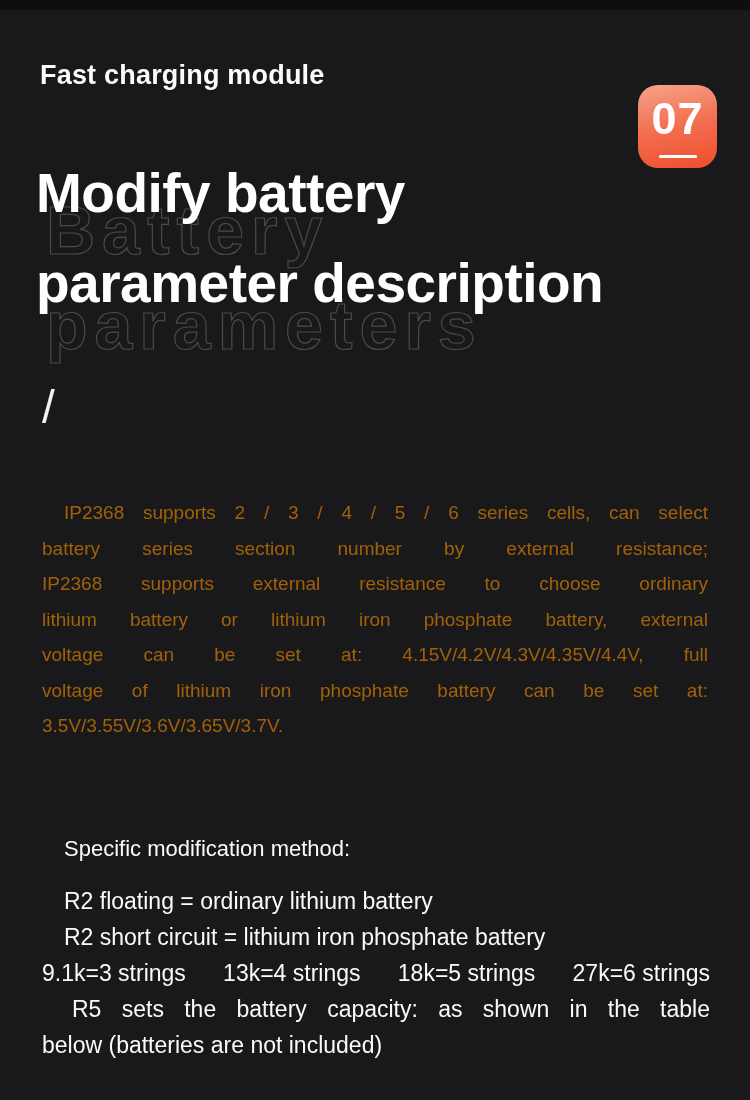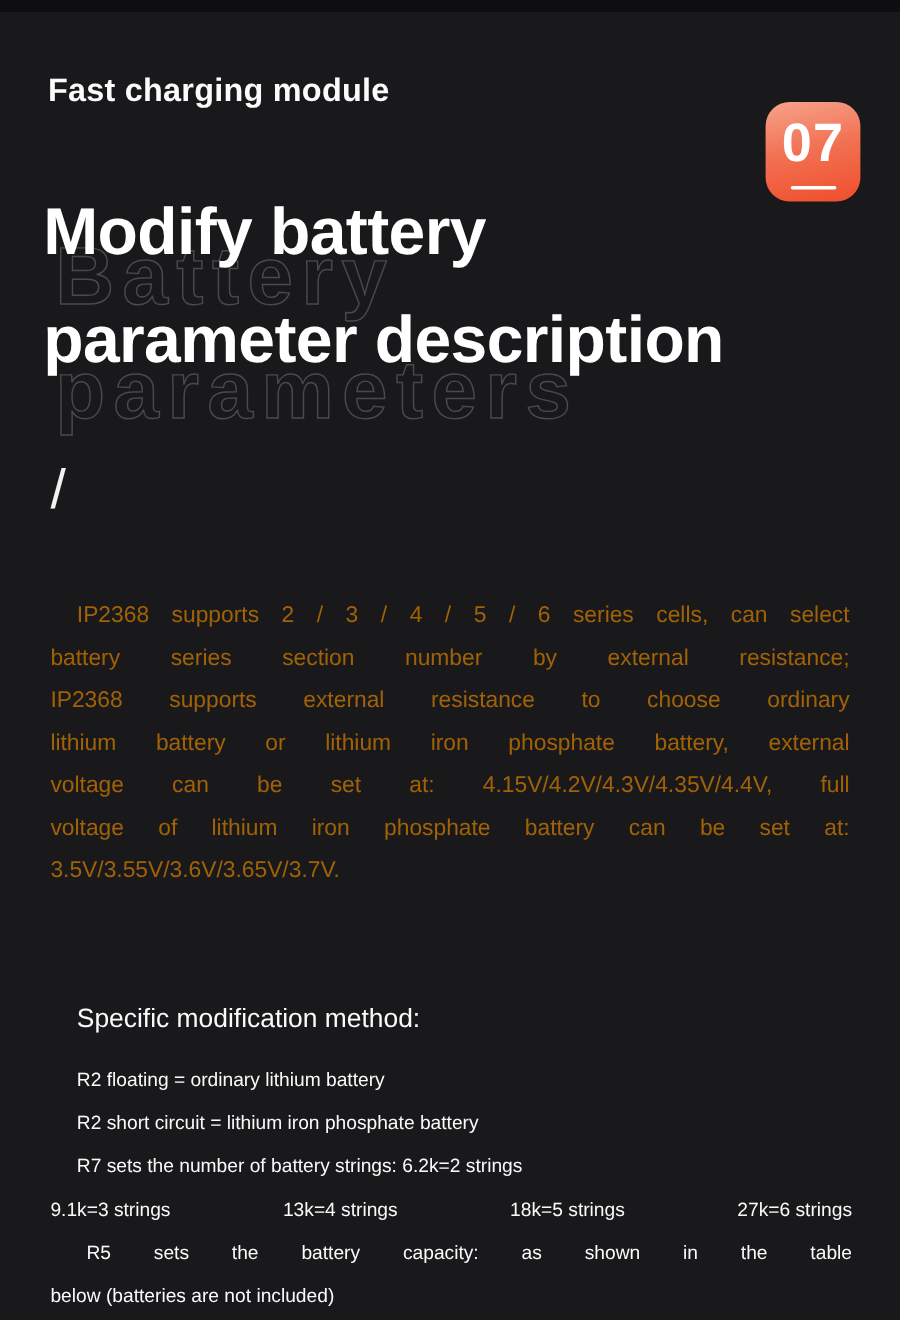--- a/index.html
+++ b/index.html
@@ -78,21 +78,21 @@
   .paragraph .jline.indent { padding-left: 22px; }
   .paragraph .lline { text-align: right; text-align-last: left; }
   .method-heading {
     position: absolute; left: 42px; top: 831px;
     width: 666px; padding-left: 22px; box-sizing: border-box;
     font-size: 22px; line-height: 36px; color: #fafafa;
   }
   .method-block {
     position: absolute; left: 42px; top: 883px;
     width: 668px;
-    font-size: 16px; line-height: 36px; color: #fafafa;
+    font-size: 23px; line-height: 36px; color: #fafafa;
   }
   .method-line { padding-left: 22px; white-space: nowrap; }
   .strings-row {
     display: flex; justify-content: space-between;
     width: 668px; line-height: 36px; white-space: nowrap;
   }
   .capacity-1 { text-align: justify; text-align-last: justify; padding-left: 30px; white-space: nowrap; }
   .capacity-2 { text-align: left; }
 </style>
 </head>
@@ -127,21 +127,20 @@
   <div class="jline">voltage can be set at: 4.15V/4.2V/4.3V/4.35V/4.4V, full</div>
   <div class="jline">voltage of lithium iron phosphate battery can be set at:</div>
   <div class="lline">3.5V/3.55V/3.6V/3.65V/3.7V.</div>
 </div>
 
 <div class="method-heading">Specific modification method:</div>
 
 <div class="method-block">
   <div class="method-line">R2 floating = ordinary lithium battery</div>
   <div class="method-line">R2 short circuit = lithium iron phosphate battery</div>
-  <div class="method-line">R7 sets the number of battery strings: 6.2k=2 strings</div>
   <div class="strings-row">
     <span>9.1k=3 strings</span>
     <span>13k=4 strings</span>
     <span>18k=5 strings</span>
     <span>27k=6 strings</span>
   </div>
   <div class="capacity-1">R5 sets the battery capacity: as shown in the table</div>
   <div class="capacity-2">below (batteries are not included)</div>
 </div>
 

